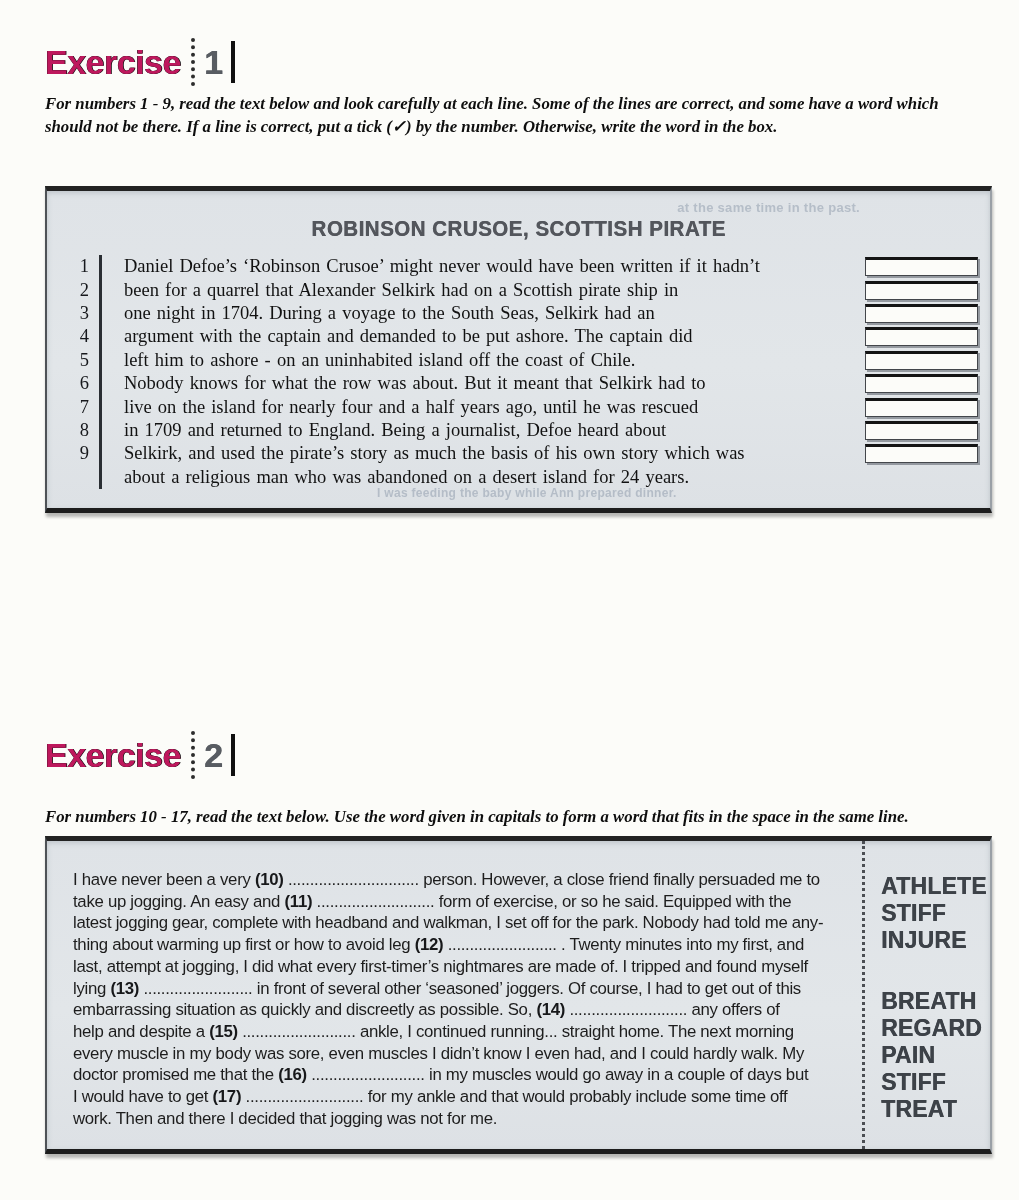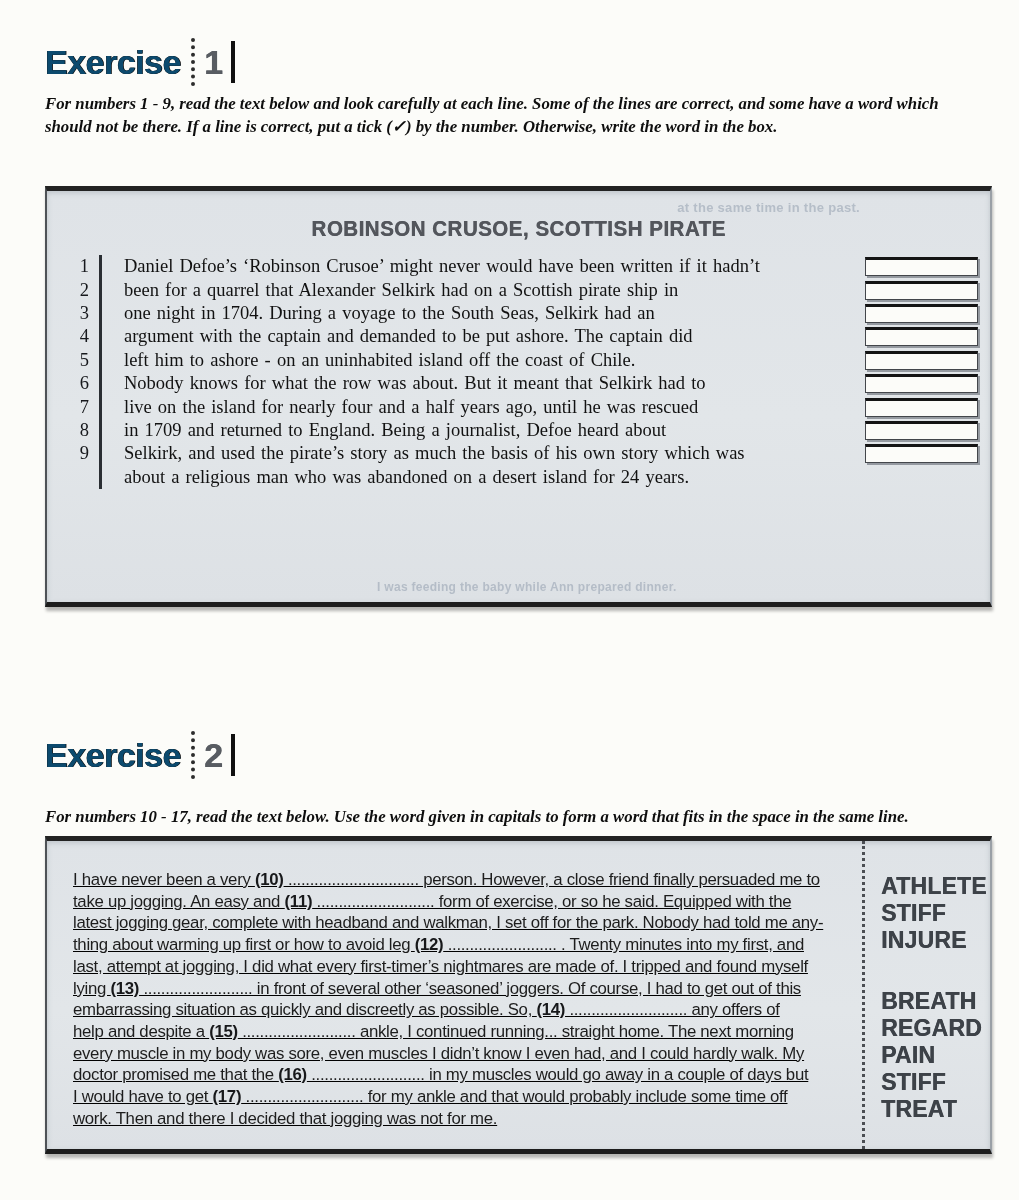--- a/index.html
+++ b/index.html
@@ -12,21 +12,21 @@
   }
 
   
   .ex-heading {
     position:absolute; left:45px;
     display:flex; align-items:center;
   }
   .ex-heading .word {
     font-family:"Liberation Sans","DejaVu Sans",sans-serif;
     font-weight:900; font-size:34px; letter-spacing:-0.5px;
-    color:#0c4a6e;
+    color:#be185d;
     text-shadow:0.7px 0 0 #0c0c0c, -0.3px 0 0 #0c0c0c;
   }
   .ex-heading .dotted-sep {
     width:0; height:48px;
     border-left:4px dotted #2d2d2d;
     margin:0 9px 0 10px;
   }
   .ex-heading .num {
     font-weight:900; font-size:34px; color:#585c62;
     text-shadow:0.7px 0 0 #585c62;
@@ -56,21 +56,21 @@
   .ghost {
     position:absolute;
     font-size:13px; font-weight:700;
     color:rgba(125,138,158,0.42);
     filter:blur(0.6px);
     letter-spacing:0.3px;
     pointer-events:none;
   }
 
   
-  #panel1 { top:186px; height:421px; }
+  #panel1 { top:186px; height:327px; }
   .panel-title {
     margin-top:25px; text-align:center;
     font-weight:900; font-size:20.5px; letter-spacing:0.5px;
     color:#53565c;
     transform:scaleY(1.08);
     text-shadow:0.5px 0 0 #53565c;
   }
   .lines-wrap { margin:15px 6px 0 24px; }
   .line-row { display:flex; align-items:center; height:23.4px; }
   .line-row .lnum {
@@ -91,21 +91,21 @@
     width:113px; height:19px; margin-right:6px; flex:0 0 auto;
     background:#fcfcf9;
     border:1px solid #43464b;
     border-top:3px solid #141414;
     box-shadow:2px 2px 0 rgba(72,78,88,0.5);
   }
 
   
   #panel2 { top:836px; height:318px; display:flex; }
   .p2-text {
-    flex:1; padding:28px 0 16px 26px; overflow:hidden;text-decoration:underline;
+    flex:1; padding:28px 0 16px 26px; overflow:hidden;
   }
   .p2-line {
     font-size:16.8px; line-height:21.7px; letter-spacing:-0.3px;
     color:#1d1d1d; white-space:nowrap;
   }
   .p2-line b { font-weight:700; color:#17181a; }
   .p2-words {
     flex:0 0 128px; align-self:stretch;
     border-left:3px dotted #4b4e53;
     padding:32px 0 0 16px;

